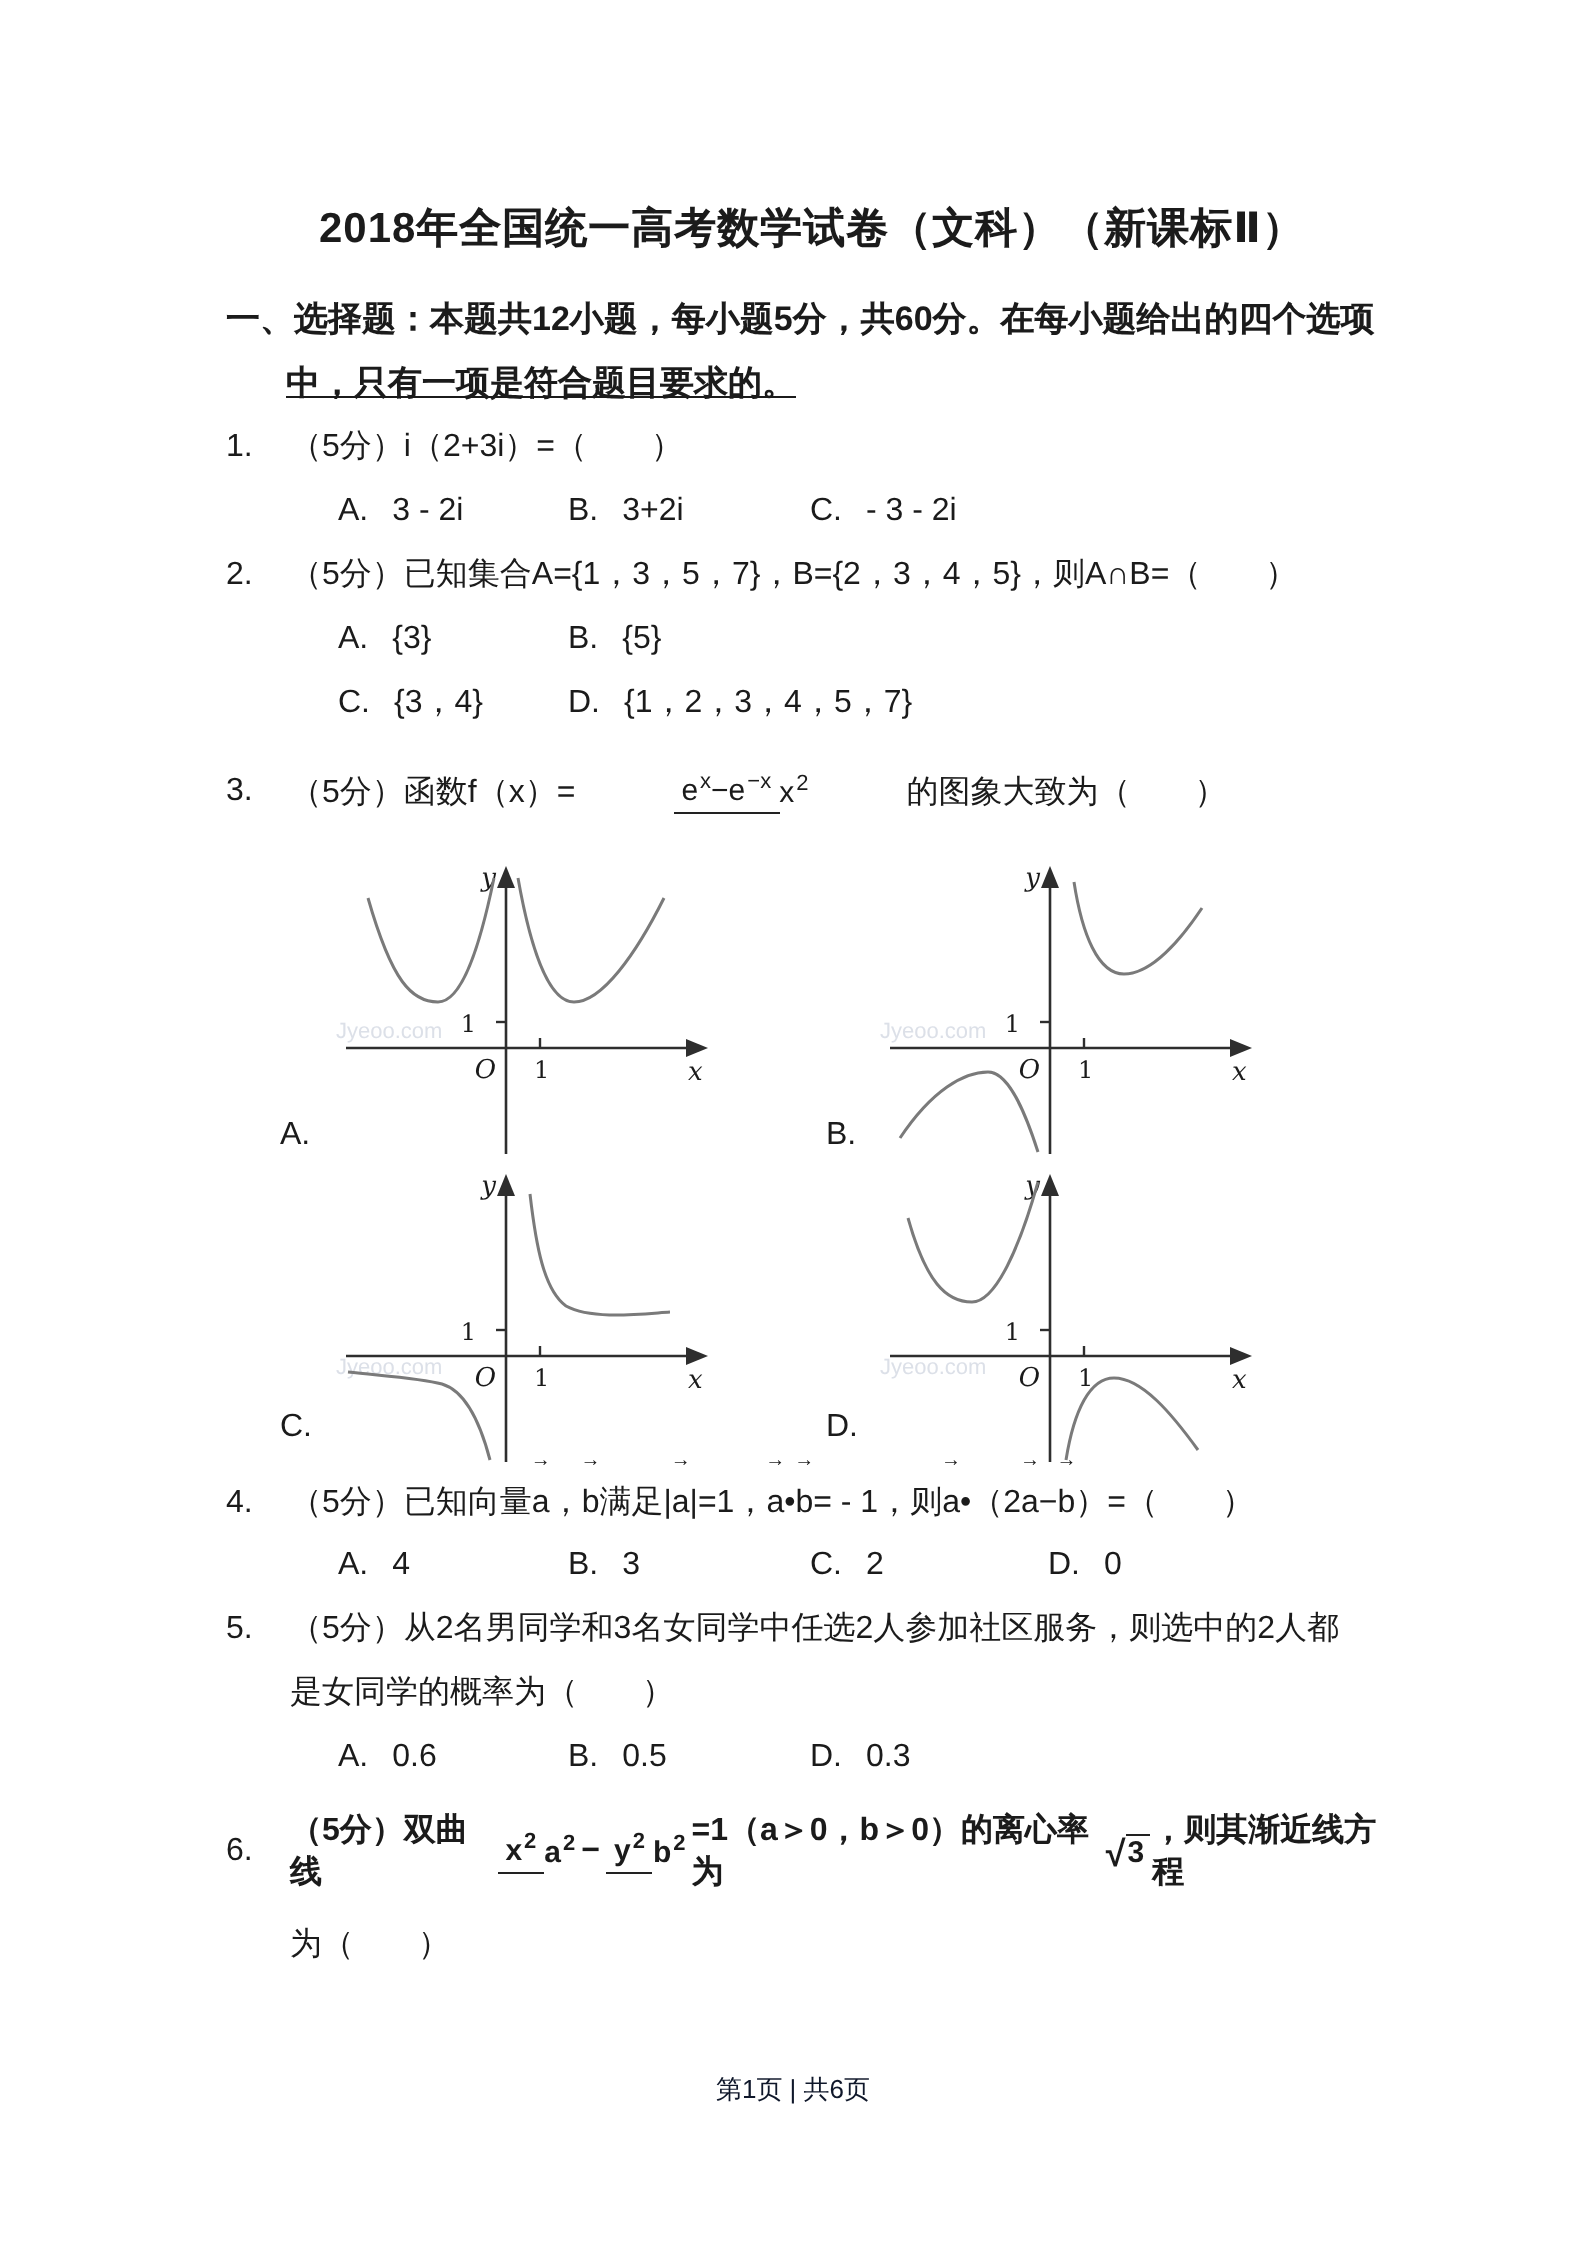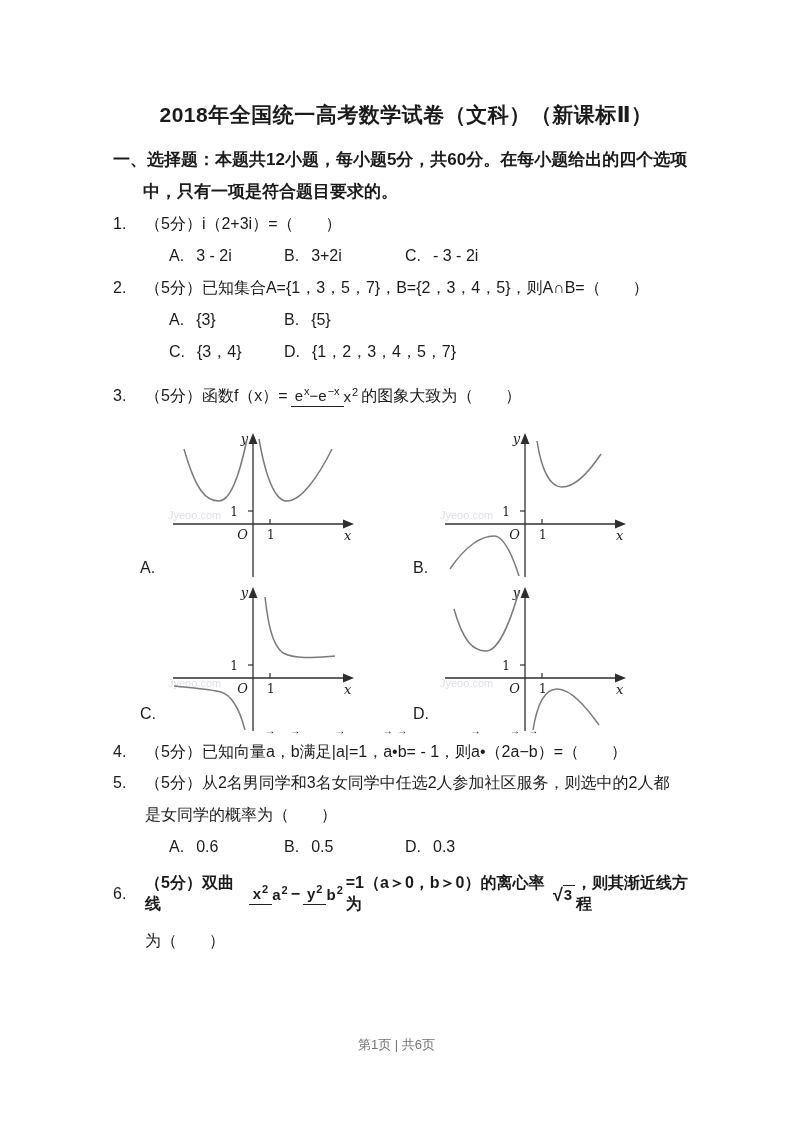--- a/index.html
+++ b/index.html
@@ -1,26 +1,26 @@
 <!DOCTYPE html>
 <html><head>
 <meta charset="utf-8">
 <style>
   html,body{margin:0;padding:0;background:#ffffff;}
   .page{position:relative;width:793px;height:1122px;background:#fff;overflow:hidden;
         font-family:"Liberation Sans","DejaVu Sans",sans-serif;color:#1b1b1b;}
   .content{position:absolute;left:113px;top:0;width:586px;}
   .title{margin:100px 0 14px 0;text-align:center;font-size:21px;font-weight:700;letter-spacing:.5px;line-height:30px;}
   .sec-line{font-weight:700;font-size:17px;line-height:32px;}
-  .sec-line.l2{padding-left:30px;}
+  .sec-line.l2{padding-left:30px;text-decoration:underline;}
   .q{font-size:16px;}
   .qhead{display:flex;}
   .qnum{width:32px;flex:none;line-height:32px;}
   .qbody{flex:1;line-height:32px;}
-  .qline-tall{display:flex;align-items:center;height:56px;line-height:normal;}
+  .qline-tall{display:flex;align-items:center;height:56px;line-height:normal;gap:46px;}
   .qline-tall62{display:flex;align-items:center;height:62px;line-height:normal;font-weight:bold;}
   .q4line{padding-top:4px;line-height:30px;}
   .opts4{display:grid;grid-template-columns:115px 121px 119px auto;padding-left:24px;line-height:32px;}
   .opts2{display:grid;grid-template-columns:115px auto;padding-left:24px;line-height:32px;}
   .opt{white-space:nowrap;margin-left:32px;}
   .olabel{margin-right:12px;}
   
   .frac{display:inline-flex;align-items:center;vertical-align:middle;margin:0 3px;font-size:15px;line-height:1.1;}
   .frac .fn{border-bottom:1.4px solid #222;padding:3px 4px 2px 4px;white-space:nowrap;}
   .frac .fd{padding-top:2px;white-space:nowrap;}
@@ -41,21 +41,21 @@
   .glabel{position:absolute;left:27px;bottom:6px;font-size:16px;}
   .gcell.right .glabel{left:7px;}
   .grow.r2 .glabel{bottom:10px;}
   svg .axis{stroke:#2e2e2e;stroke-width:1.3;}
   svg .tick{stroke:#2e2e2e;stroke-width:1.2;}
   svg .arrow{fill:#2e2e2e;}
   svg .curve{stroke:#7a7a7a;stroke-width:1.5;fill:none;}
   svg .axlab{font-family:"DejaVu Serif","Liberation Serif",serif;font-style:italic;font-size:13px;fill:#1b1b1b;}
   svg .ticklab{font-family:"DejaVu Serif","Liberation Serif",serif;font-size:12px;fill:#1b1b1b;}
   svg .wm{font-size:11px;fill:#dce0e8;}
-  .footer{position:absolute;left:0;right:0;top:1036px;text-align:center;font-size:13px;color:#737373;}
+  .footer{position:absolute;left:0;right:0;top:1036px;text-align:center;font-size:13px;color:#0f172a;}
 </style>
 </head>
 <body>
 
 <div class="page">
   <div class="content">
 
     <div class="title">2018年全国统一高考数学试卷（文科）（新课标Ⅱ）</div>
 
     <div class="sec-line">一、选择题：本题共12小题，每小题5分，共60分。在每小题给出的四个选项</div>
@@ -185,20 +185,26 @@
       </div>
     </div>
 
     <div class="q">
       <div class="qhead">
         <span class="qnum q4line">4.</span>
         <span class="qbody q4line">
           <span>（5分）已知向量</span><span class="vec"><span>a</span></span><span>，</span><span class="vec"><span>b</span></span><span>满足|</span><span class="vec"><span>a</span></span><span>|=1，</span><span class="vec"><span>a</span></span><span>•</span><span class="vec"><span>b</span></span><span>= - 1，则</span><span class="vec"><span>a</span></span><span>•（2</span><span class="vec"><span>a</span></span><span>−</span><span class="vec"><span>b</span></span><span>）=（　　）</span>
         </span>
       </div>
+      <div class="opts4">
+        <span class="opt"><span class="olabel">A.</span><span>4</span></span>
+        <span class="opt"><span class="olabel">B.</span><span>3</span></span>
+        <span class="opt"><span class="olabel">C.</span><span>2</span></span>
+        <span class="opt"><span class="olabel">D.</span><span>0</span></span>
+      </div>
     </div>
 
     <div class="q">
       <div class="qhead">
         <span class="qnum">5.</span>
         <span class="qbody">
           <span style="display:block">（5分）从2名男同学和3名女同学中任选2人参加社区服务，则选中的2人都</span>
           <span style="display:block">是女同学的概率为（　　）</span>
         </span>
       </div>

